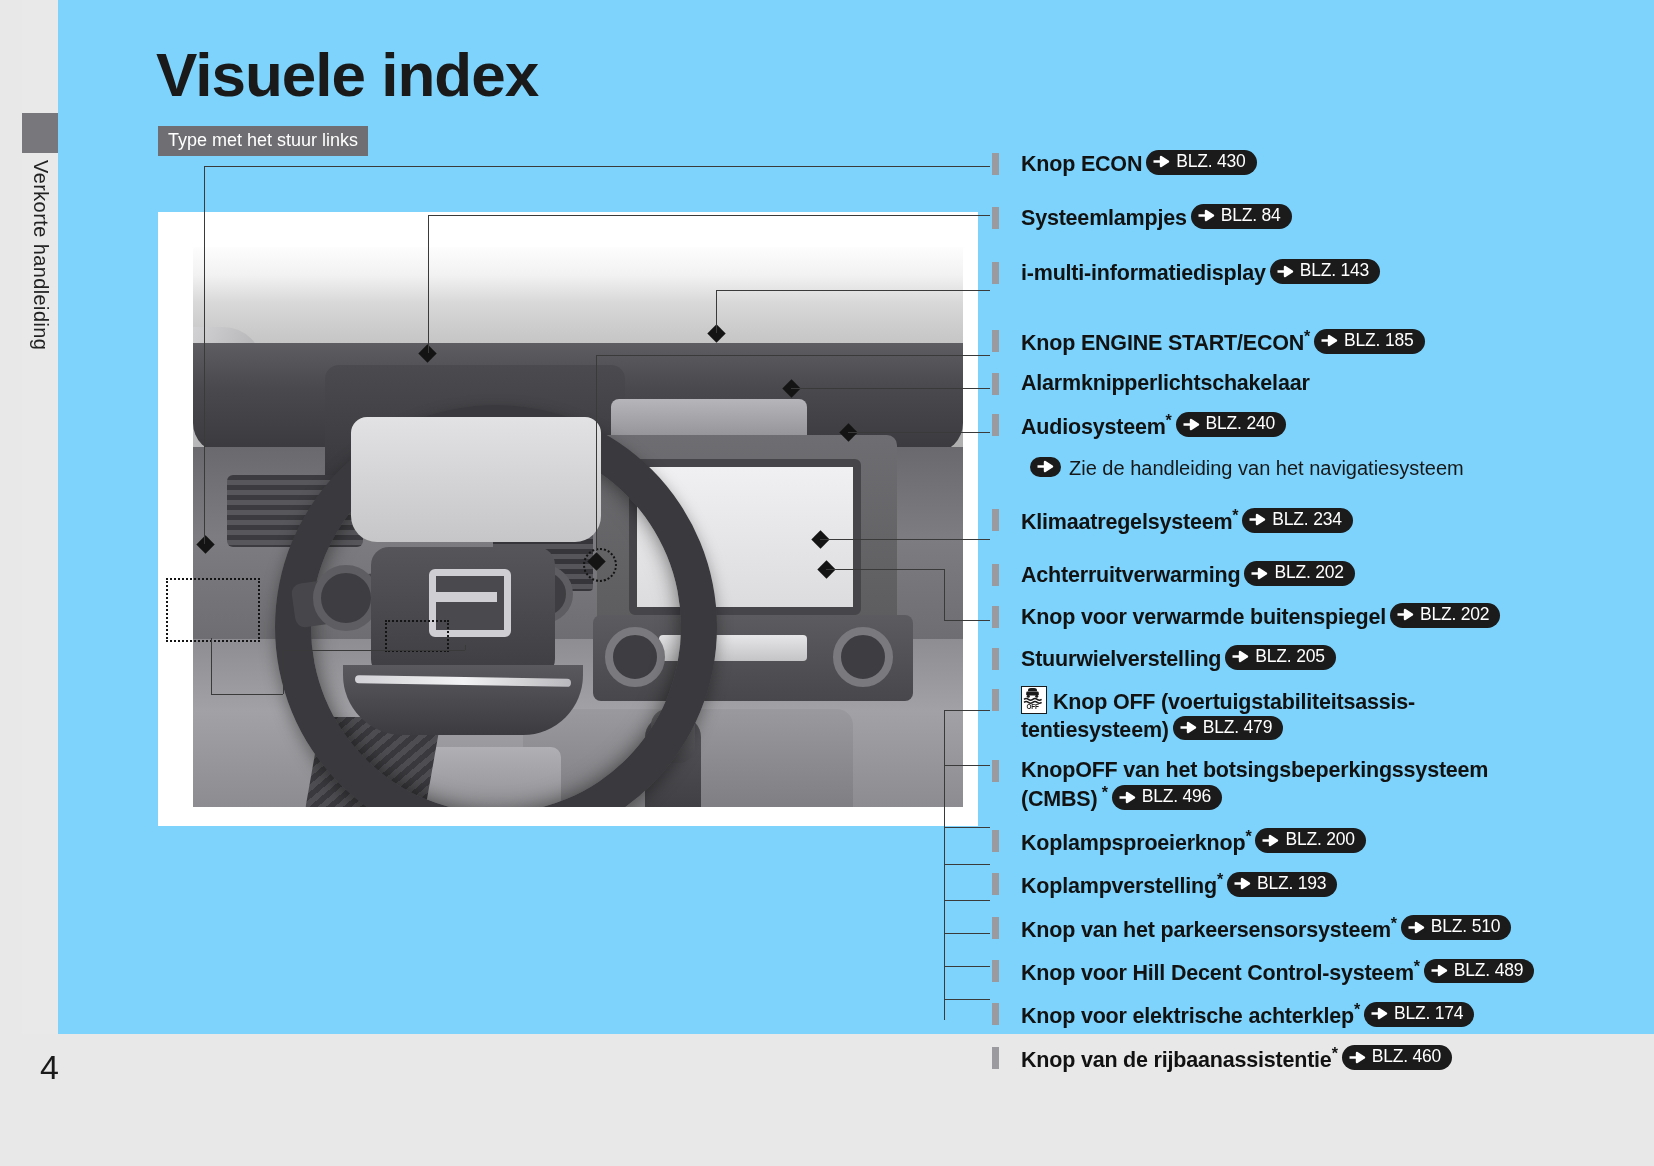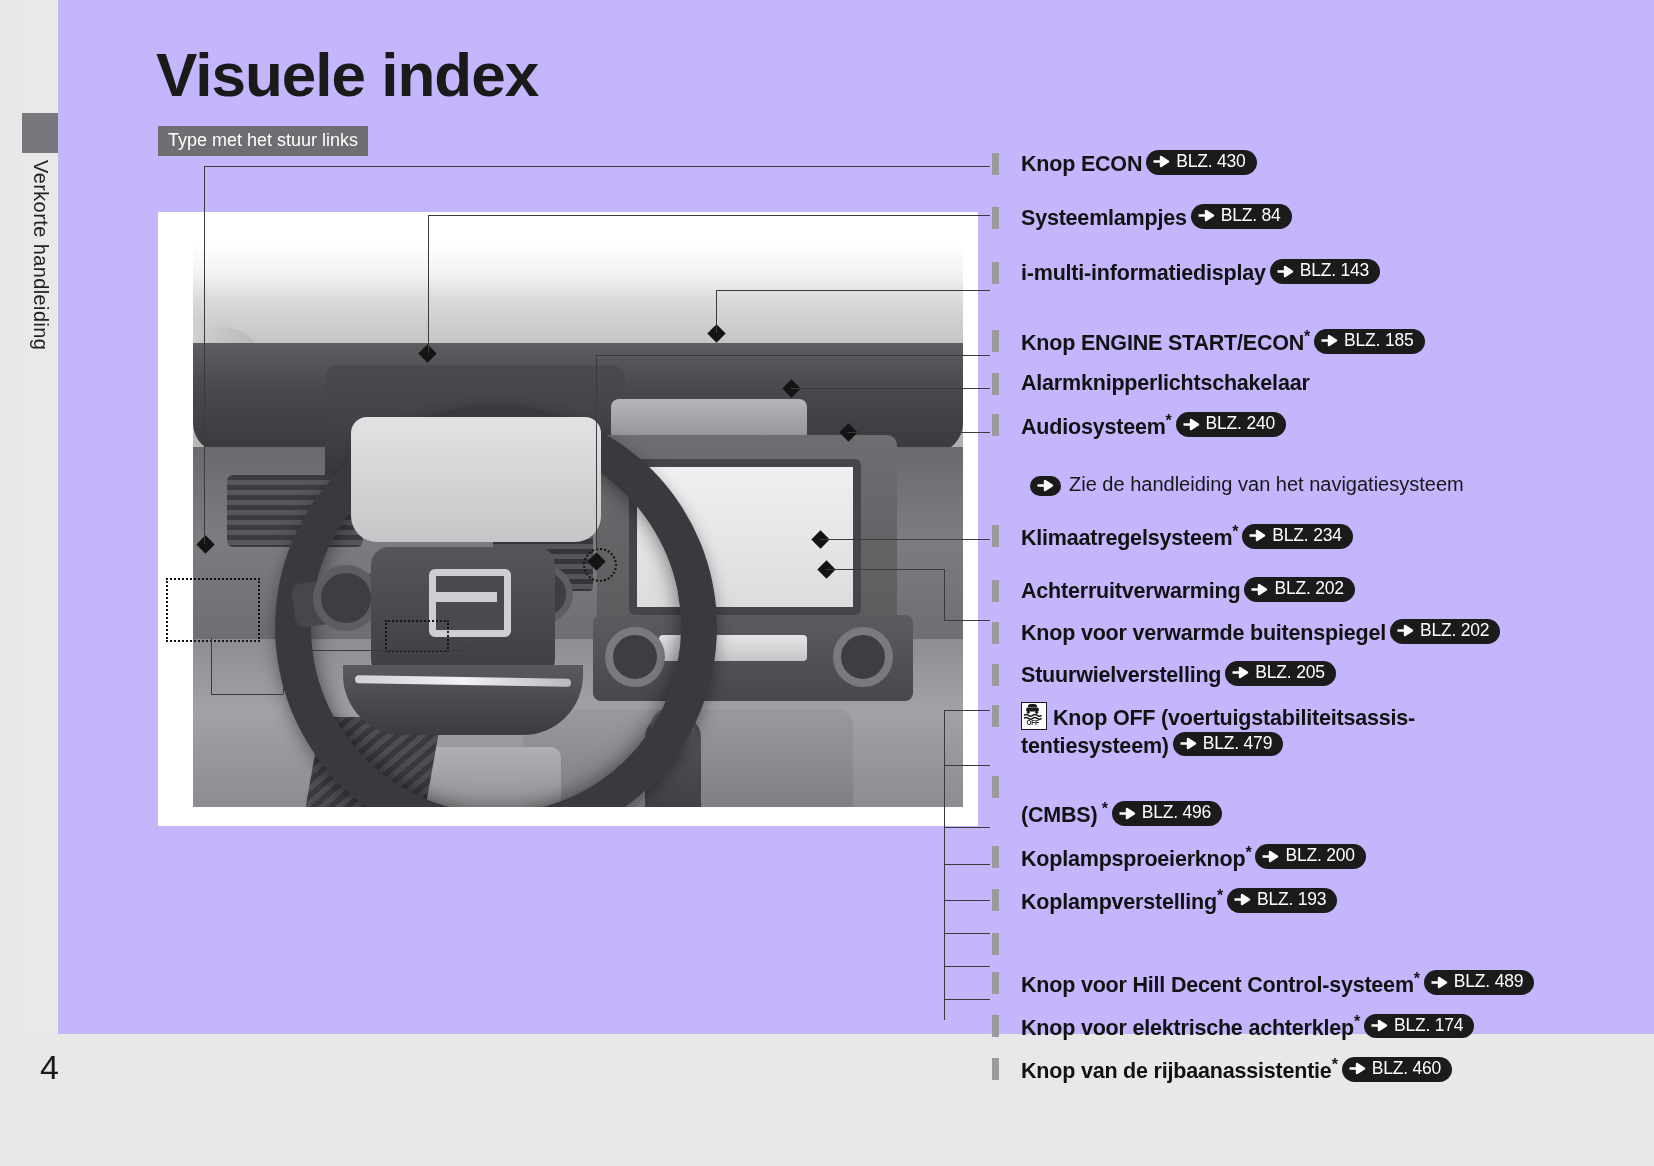--- a/index.html
+++ b/index.html
@@ -7,21 +7,21 @@
   body{
     width:1654px;height:1166px;
     background:#e8e8e8;
     font-family:"Liberation Sans","DejaVu Sans",sans-serif;
     overflow:hidden;
     position:relative;
   }
   
   .page-sheet{
     position:absolute;left:58px;top:0;width:1596px;height:1034px;
-    background:#c4b5fd;
+    background:#7dd3fc;
   }
   
   .sidebar{
     position:absolute;left:22px;top:0;width:36px;height:1034px;
     background:#e9e9e9;
   }
   .sidebar-tab{
     position:absolute;left:22px;top:113px;width:36px;height:40px;
     background:#78787c;
   }
@@ -260,22 +260,22 @@
   .pill.solo .arrow-ico{margin-right:0;}
   
   .vsa-ico{
     display:inline-block;width:24px;height:26px;
     border:1.6px solid #1b1b1b;
     margin-right:6px;vertical-align:-5px;
     position:relative;background:#fff;
   }
   .vsa-ico svg{display:block;}
   .sub-line{
-    display:flex;align-items:flex-end;
-    margin-left:34px;margin-top:19px;
+    display:flex;align-items:flex-start;
+    margin-left:34px;margin-top:3px;
   }
   .sub-line .sub-text{
     font-size:20px;font-weight:normal;color:#171717;margin-left:8px;
   }
   .gap-sm{height:14px;}
   .gap-md{height:26px;}
   .gap-lg{height:40px;}
 </style>
 </head>
 <body>
@@ -566,21 +566,21 @@
             <span>BLZ. 479</span>
           </span>
       </div>
     </div>
 
     <div class="gap-sm"></div>
 
     <div class="label-row">
       <div class="tick"></div>
       <div class="label-text">
-        <br><span>(CMBS)</span><span class="star"> *</span><span class="pill">
+        <span>KnopOFF van het botsingsbeperkingssysteem</span><br><span>(CMBS)</span><span class="star"> *</span><span class="pill">
             <span class="arrow-ico">
               <svg width="22" height="15" viewBox="0 0 22 15">
                 <ellipse cx="11" cy="7.5" rx="11" ry="7.5" fill="#1b1b1b"></ellipse>
                 <path d="M3.5 7.5 L11.5 7.5 M11 3 L18 7.5 L11 12 Z" stroke="#fff" stroke-width="2.4" fill="#fff" stroke-linejoin="round"></path>
               </svg>
             </span>
             <span>BLZ. 496</span>
           </span>
       </div>
     </div>
@@ -616,20 +616,31 @@
             </span>
             <span>BLZ. 193</span>
           </span>
       </div>
     </div>
 
     <div class="gap-sm"></div>
 
     <div class="label-row">
       <div class="tick"></div>
+      <div class="label-text">
+        <span>Knop van het parkeersensorsysteem</span><span class="star">*</span><span class="pill">
+            <span class="arrow-ico">
+              <svg width="22" height="15" viewBox="0 0 22 15">
+                <ellipse cx="11" cy="7.5" rx="11" ry="7.5" fill="#1b1b1b"></ellipse>
+                <path d="M3.5 7.5 L11.5 7.5 M11 3 L18 7.5 L11 12 Z" stroke="#fff" stroke-width="2.4" fill="#fff" stroke-linejoin="round"></path>
+              </svg>
+            </span>
+            <span>BLZ. 510</span>
+          </span>
+      </div>
     </div>
 
     <div class="gap-sm"></div>
 
     <div class="label-row">
       <div class="tick"></div>
       <div class="label-text">
         <span>Knop voor Hill Decent Control-systeem</span><span class="star">*</span><span class="pill">
             <span class="arrow-ico">
               <svg width="22" height="15" viewBox="0 0 22 15">

